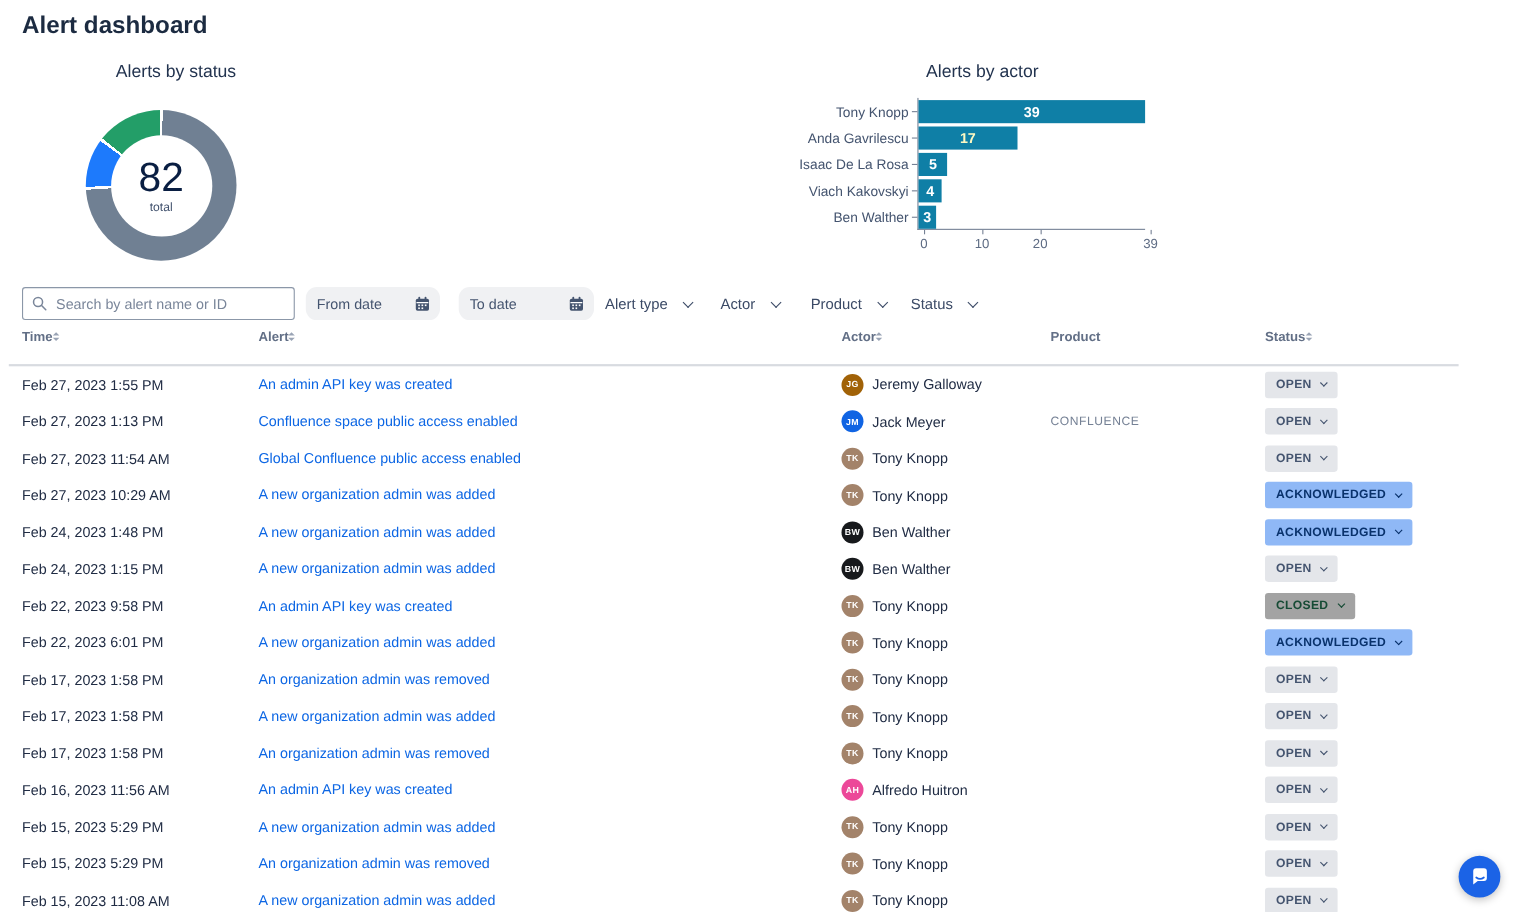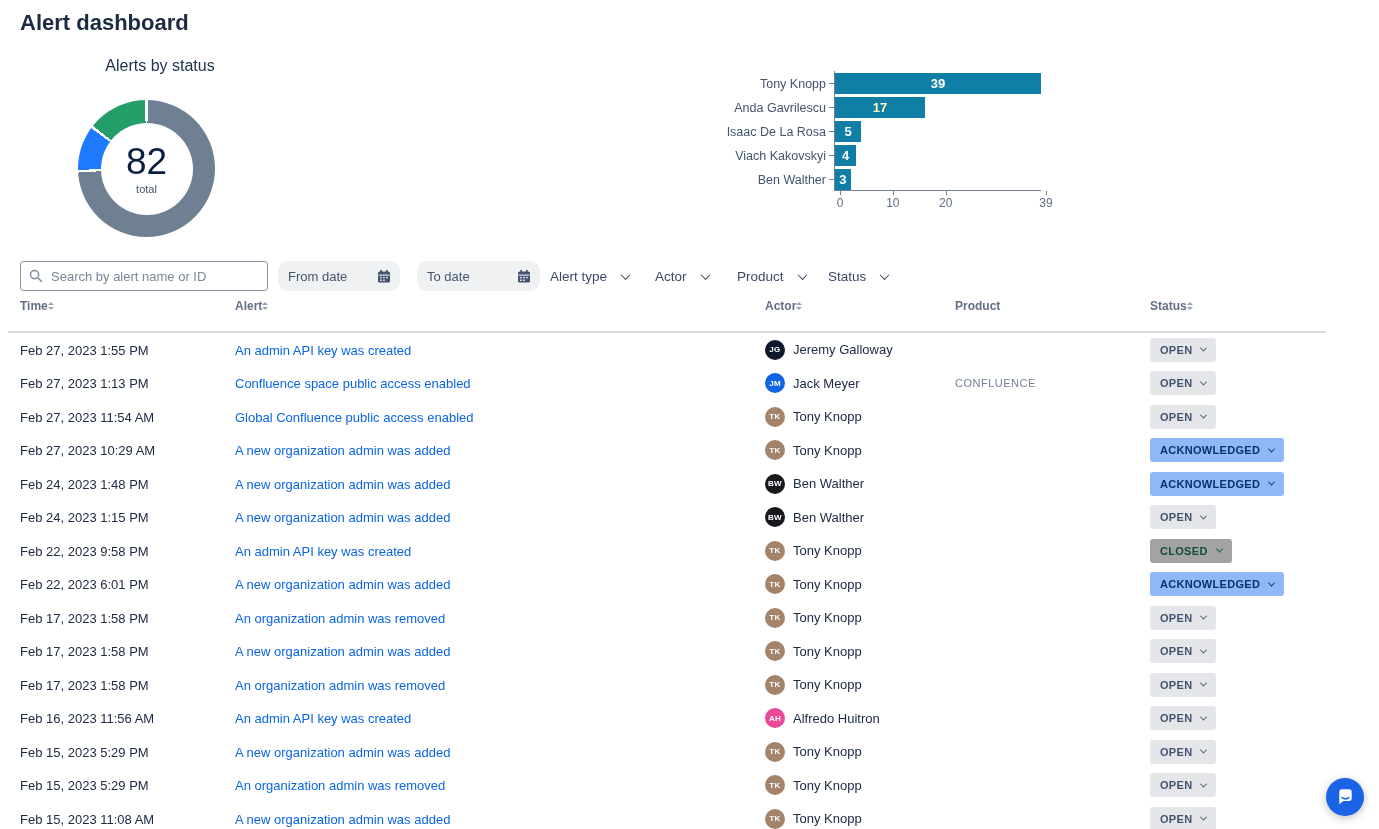--- a/index.html
+++ b/index.html
@@ -98,20 +98,21 @@
 
   <div class="status-chart-title">Alerts by status</div>
   <div class="donut" id="donut" style="background: conic-gradient(rgb(255, 255, 255) 0deg, rgb(255, 255, 255) 1.2deg, rgb(112, 128, 147) 1.2deg, rgb(112, 128, 147) 266.605deg, rgb(255, 255, 255) 266.605deg, rgb(255, 255, 255) 267.805deg, rgb(255, 255, 255) 267.805deg, rgb(255, 255, 255) 269.005deg, rgb(29, 122, 252) 269.005deg, rgb(29, 122, 252) 306.117deg, rgb(255, 255, 255) 306.117deg, rgb(255, 255, 255) 307.317deg, rgb(255, 255, 255) 307.317deg, rgb(255, 255, 255) 308.517deg, rgb(35, 158, 104) 308.517deg, rgb(35, 158, 104) 358.8deg, rgb(255, 255, 255) 358.8deg, rgb(255, 255, 255) 360deg);">
     <div class="donut-hole">
       <div class="donut-total">82</div>
       <div class="donut-total-label">total</div>
     </div>
   </div>
 
   <div class="actor-chart">
+    <div class="actor-chart-title">Alerts by actor</div>
     <div class="bar-body">
       <div class="bar-labels" id="bar-labels">
           <div class="bar-label-row">
             <span>Tony Knopp</span>
             <span class="bar-label-dash"></span>
           </div>
           <div class="bar-label-row">
             <span>Anda Gavrilescu</span>
             <span class="bar-label-dash"></span>
           </div>
@@ -251,21 +252,21 @@
           <i class="tri-dn"></i>
         </span>
       </div>
     </div>
   <div class="thead-rule"></div>
   <div class="rows" id="rows">
       <div class="row">
         <div class="cell time">Feb 27, 2023 1:55 PM</div>
         <div class="cell alert"><a href="#">An admin API key was created</a></div>
         <div class="cell actor">
-          <span class="avatar" style="background: #0f172a;">JG</span>
+          <span class="avatar" style="background: #a16207;">JG</span>
           <span class="actor-name">Jeremy Galloway</span>
         </div>
         <div class="cell product"></div>
         <div class="cell status"><span class="badge" style="background: rgb(228, 230, 234); color: rgb(68, 84, 111);">
             <span>OPEN</span>
             <span class="chev small"></span>
           </span></div>
       </div>
       <div class="row">
         <div class="cell time">Feb 27, 2023 1:13 PM</div>

